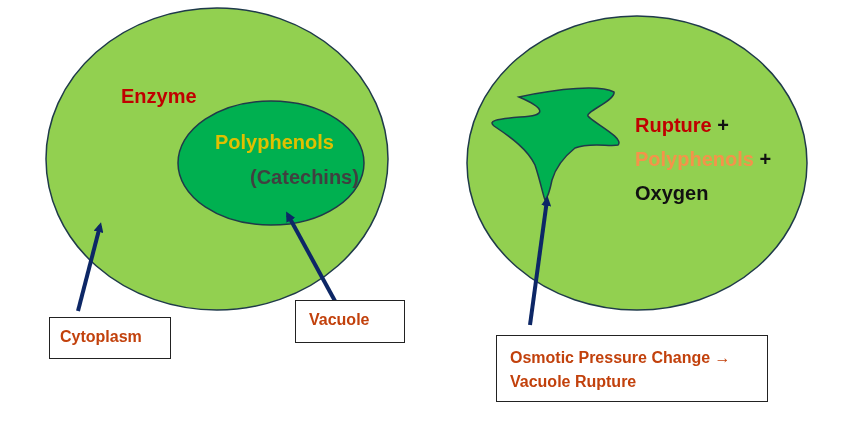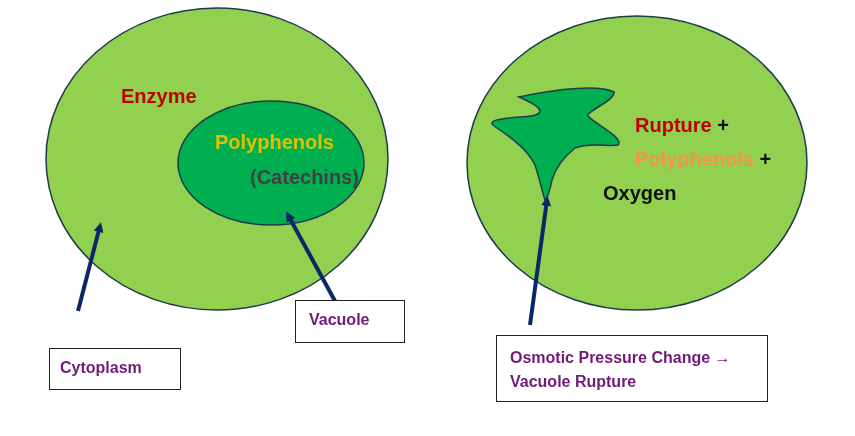--- a/index.html
+++ b/index.html
@@ -1,21 +1,21 @@
 <!DOCTYPE html>
 <html><head>
 <meta charset="utf-8">
 <style>
   html, body { margin: 0; padding: 0; background: #ffffff; }
   body { width: 855px; height: 436px; position: relative; overflow: hidden;
          font-family: "Liberation Sans", "DejaVu Sans", sans-serif; }
   svg#diagram { position: absolute; left: 0; top: 0; }
   .lbl { position: absolute; font-weight: bold; font-size: 20px; white-space: nowrap; }
   .box { position: absolute; background: #fff; border: 1.5px solid #222; box-sizing: border-box;
-         font-weight: bold; font-size: 16px; color: #701a75; }
+         font-weight: bold; font-size: 16px; color: #c2410c; }
 </style>
 </head>
 <body>
 
 <svg id="diagram" width="855" height="436">
   <defs>
     <marker id="ah" markerWidth="10" markerHeight="10" refX="6" refY="5" orient="auto" markerUnits="userSpaceOnUse">
       <path d="M0,0 L10,5 L0,10 Z" fill="#0d2766"></path>
     </marker>
   </defs>
@@ -31,33 +31,33 @@
 
   <line x1="78" y1="311" x2="100" y2="226" stroke="#0d2766" stroke-width="4" marker-end="url(#ah)"></line>
   <line x1="335" y1="301" x2="288" y2="215" stroke="#0d2766" stroke-width="4" marker-end="url(#ah)"></line>
   <line x1="530" y1="325" x2="547" y2="200" stroke="#0d2766" stroke-width="4" marker-end="url(#ah)"></line>
 </svg>
 
 <div class="lbl" style="left:121px; top:85px; color:#c00000;">Enzyme</div>
 <div class="lbl" style="left:215px; top:131px; color:#e0c000;">Polyphenols</div>
 <div class="lbl" style="left:215px; top:166px; color:#404040;margin-left:35px;">(Catechins)</div>
 
-<div class="box" style="left:49px; top:317px; width:132px; height:42px; padding:10px 17px 0 10px;margin-top:31px;">
+<div class="box" style="left:49px; top:317px; width:122px; height:42px; padding:10px 17px 0 10px;">
   <span>Cytoplasm</span>
 </div>
 <div class="box" style="left:295px; top:300px; width:110px; height:43px; padding:10px 0 0 13px;">
   <span>Vacuole</span>
 </div>
 
 <div class="lbl" style="left:635px; top:114px;">
   <span style="color:#c00000;">Rupture</span><span style="color:#111;"> +</span>
 </div>
 <div class="lbl" style="left:635px; top:148px;">
   <span style="color:#f4934a;">Polyphenols</span><span style="color:#111;"> +</span>
 </div>
-<div class="lbl" style="left:603px; top:182px; color:#111;">
+<div class="lbl" style="left:635px; top:182px; color:#111;">
   <span>Oxygen</span>
 </div>
 
 <div class="box" style="left:496px; top:335px; width:272px; height:67px; padding:10px 0 0 13px; line-height:24px;">
   <div>Osmotic Pressure Change →</div>
   <div>Vacuole Rupture</div>
 </div>
 
 </body></html>

